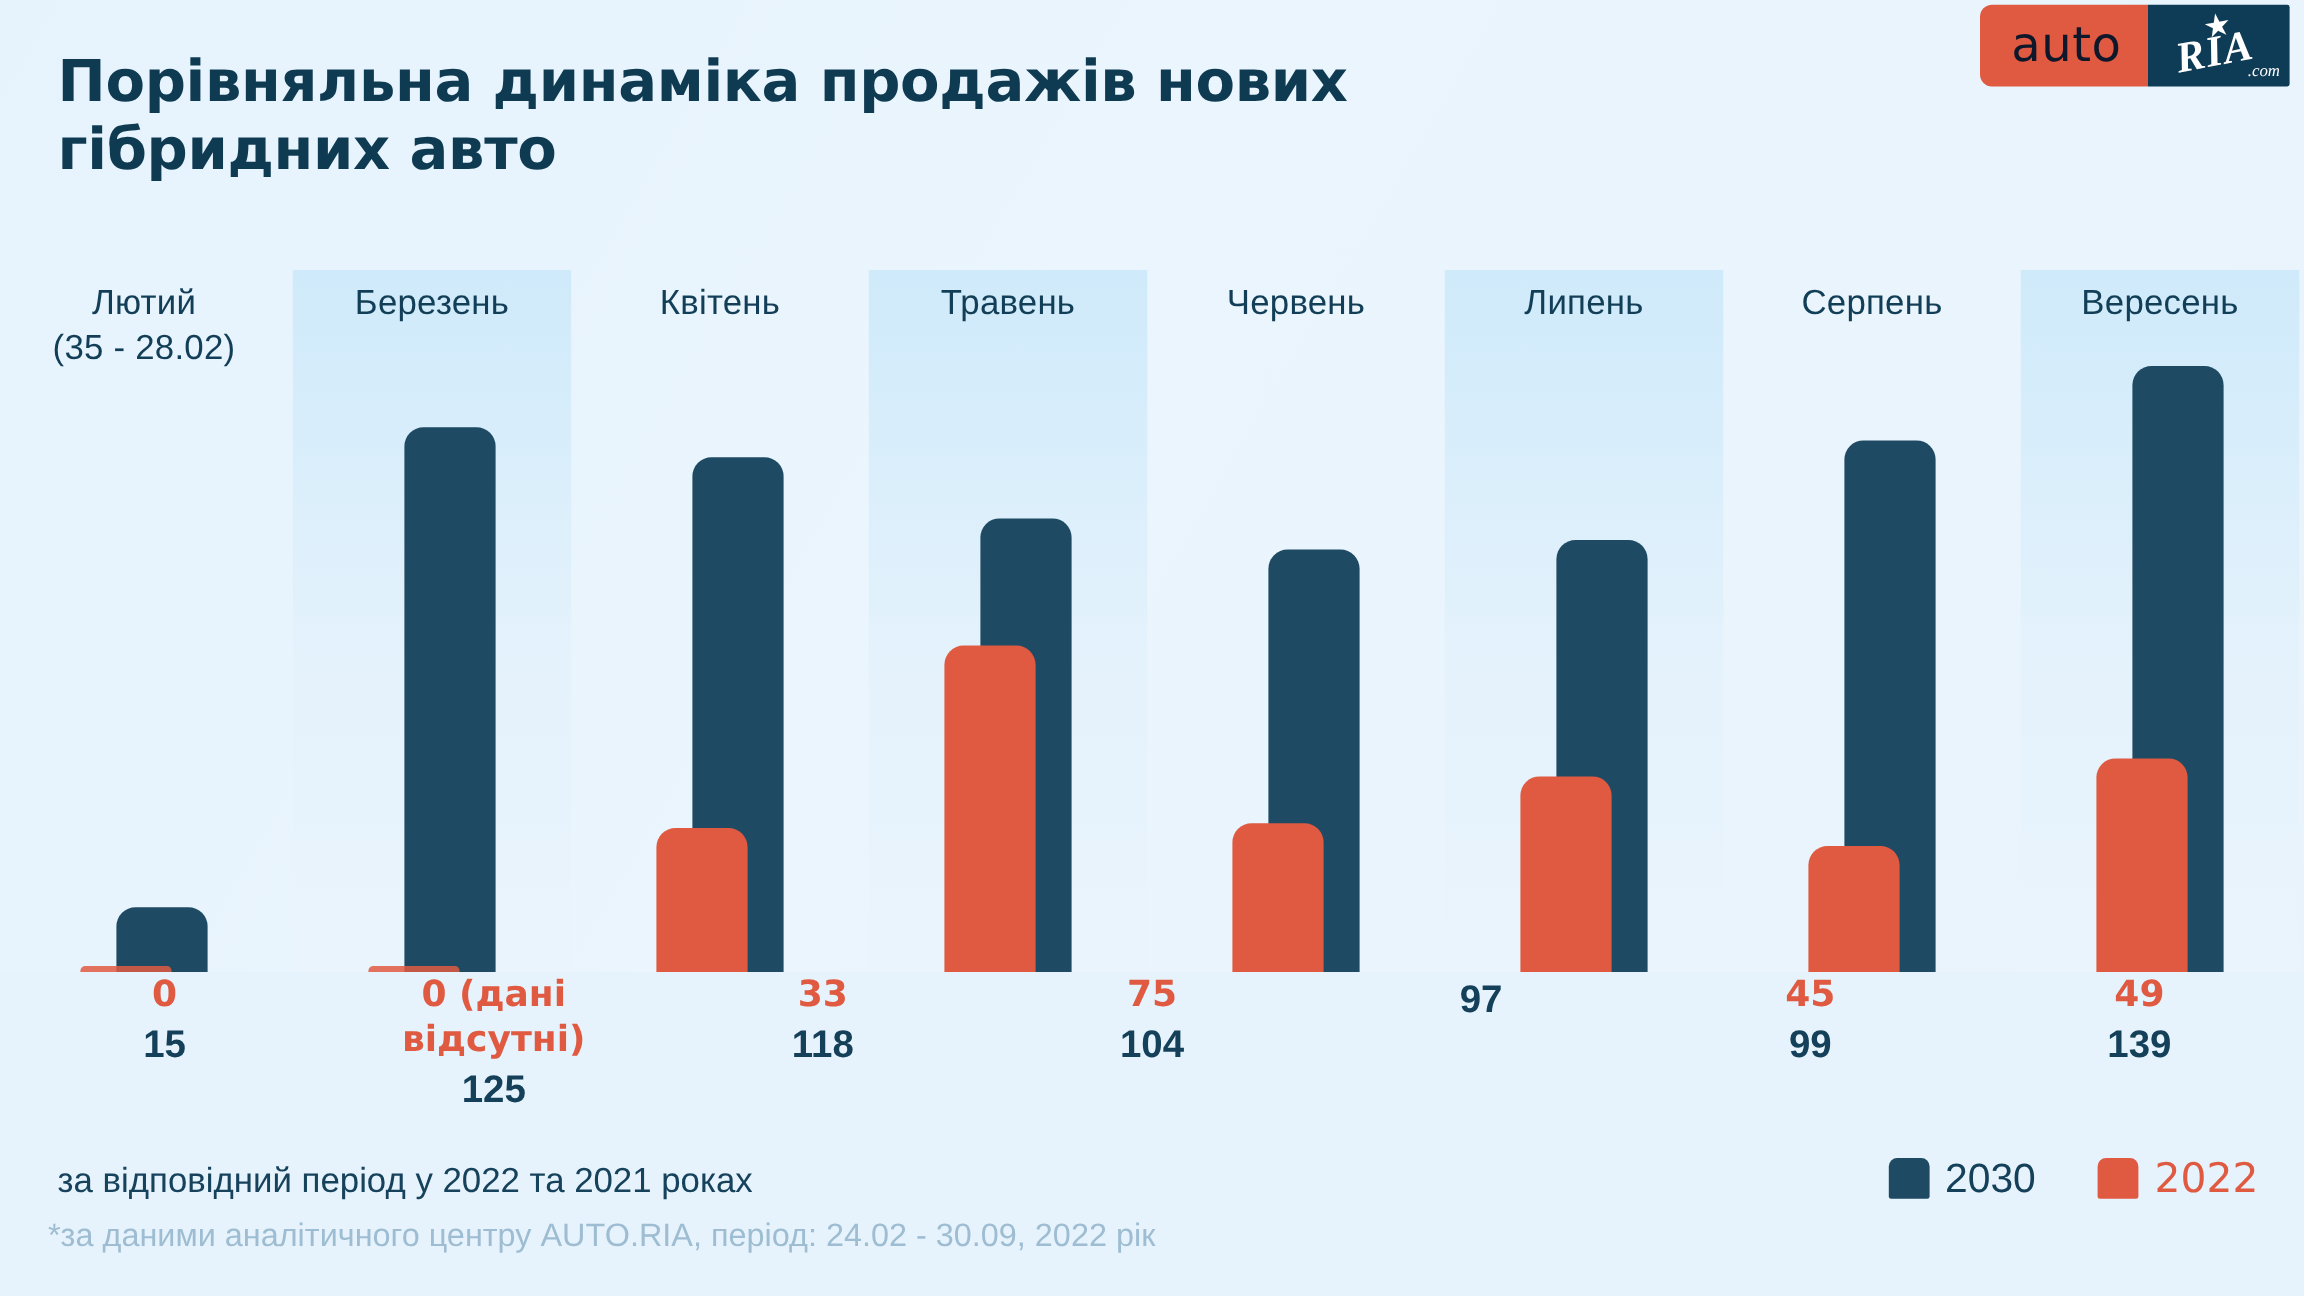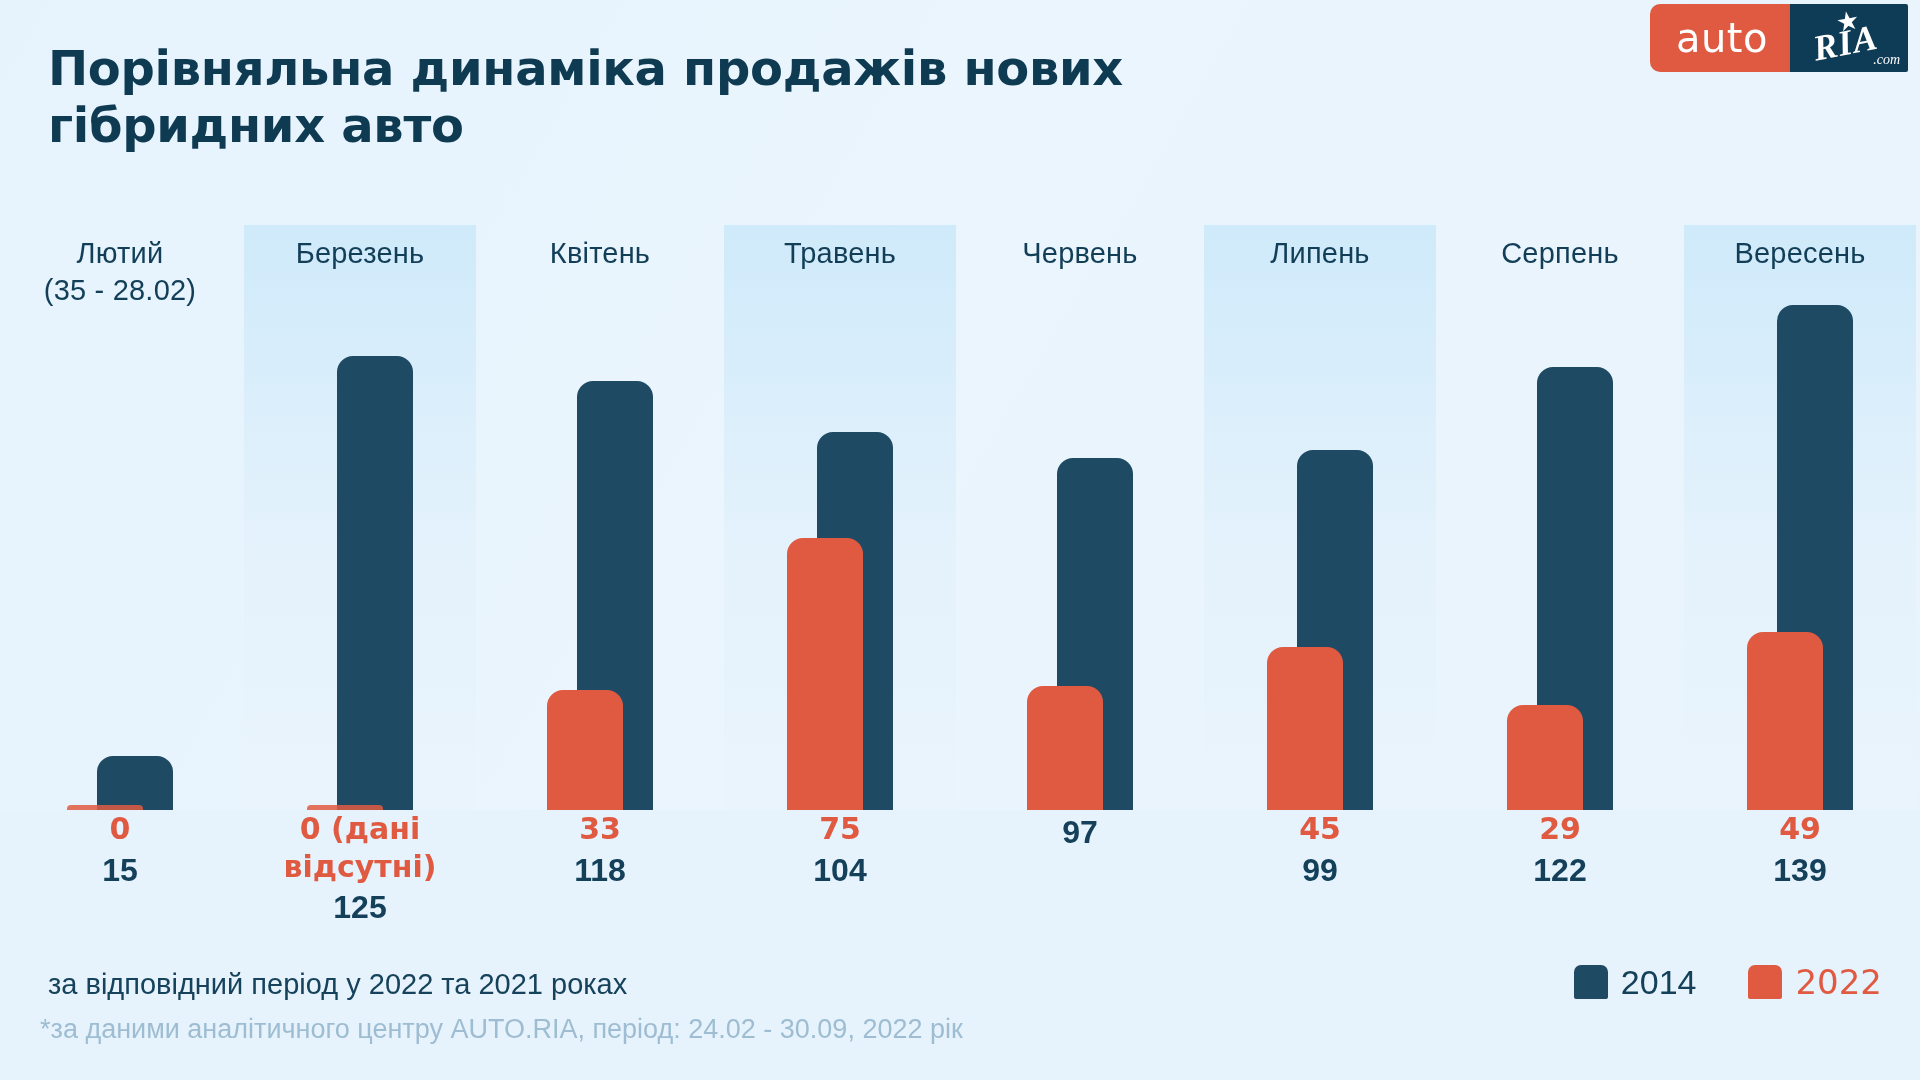--- a/index.html
+++ b/index.html
@@ -15,21 +15,21 @@
     background:linear-gradient(120deg,#e6f3fd 0%,#eaf5fd 40%,#e9f3fb 100%);
     overflow:hidden;
   }
 
   
   .logo {
     position:absolute; top:4px; right:12px;
     display:flex; height:68px;
   }
   .logo-auto {
-    background:#e05a42; color:#ffffff;
+    background:#e05a42; color:#0f172a;
     border-radius:10px 0 0 10px;
     font-size:40px; font-weight:400; letter-spacing:.5px;
     padding:0 22px 0 26px;
     display:flex; align-items:center; justify-content:center;
     font-family:"DejaVu Sans", sans-serif;
   }
   .logo-ria {
     background:#0e3c56; color:#fff;
     border-radius:0 2px 2px 0;
     width:118px; position:relative;
@@ -243,36 +243,32 @@
         <div class="v2021">104</div>
       </div>
       <div class="vcell">
         <div class="v2021">97</div>
       </div>
       <div class="vcell">
         <div class="v2022">45</div>
         <div class="v2021">99</div>
       </div>
       <div class="vcell">
-        <div class="v2022">29</div>
-        <div class="v2021">122</div>
-      </div>
-      <div class="vcell">
         <div class="v2022">49</div>
         <div class="v2021">139</div>
       </div>
     </div>
 
   <div class="footer-note">за відповідний період у 2022 та 2021 роках</div>
   <div class="footer-src">*за даними аналітичного центру AUTO.RIA, період: 24.02 - 30.09, 2022 рік</div>
 
   <div class="legend">
     <div class="leg">
       <span class="swatch" id="sw2021" style="background: rgb(30, 74, 99);"></span>
-      <span class="leg-label">2014</span>
+      <span class="leg-label">2030</span>
     </div>
     <div class="leg">
       <span class="swatch" id="sw2022" style="background: rgb(224, 90, 66);"></span>
       <span class="leg-label accent">2022</span>
     </div>
   </div>
 
 </div>
 
 </body></html>

